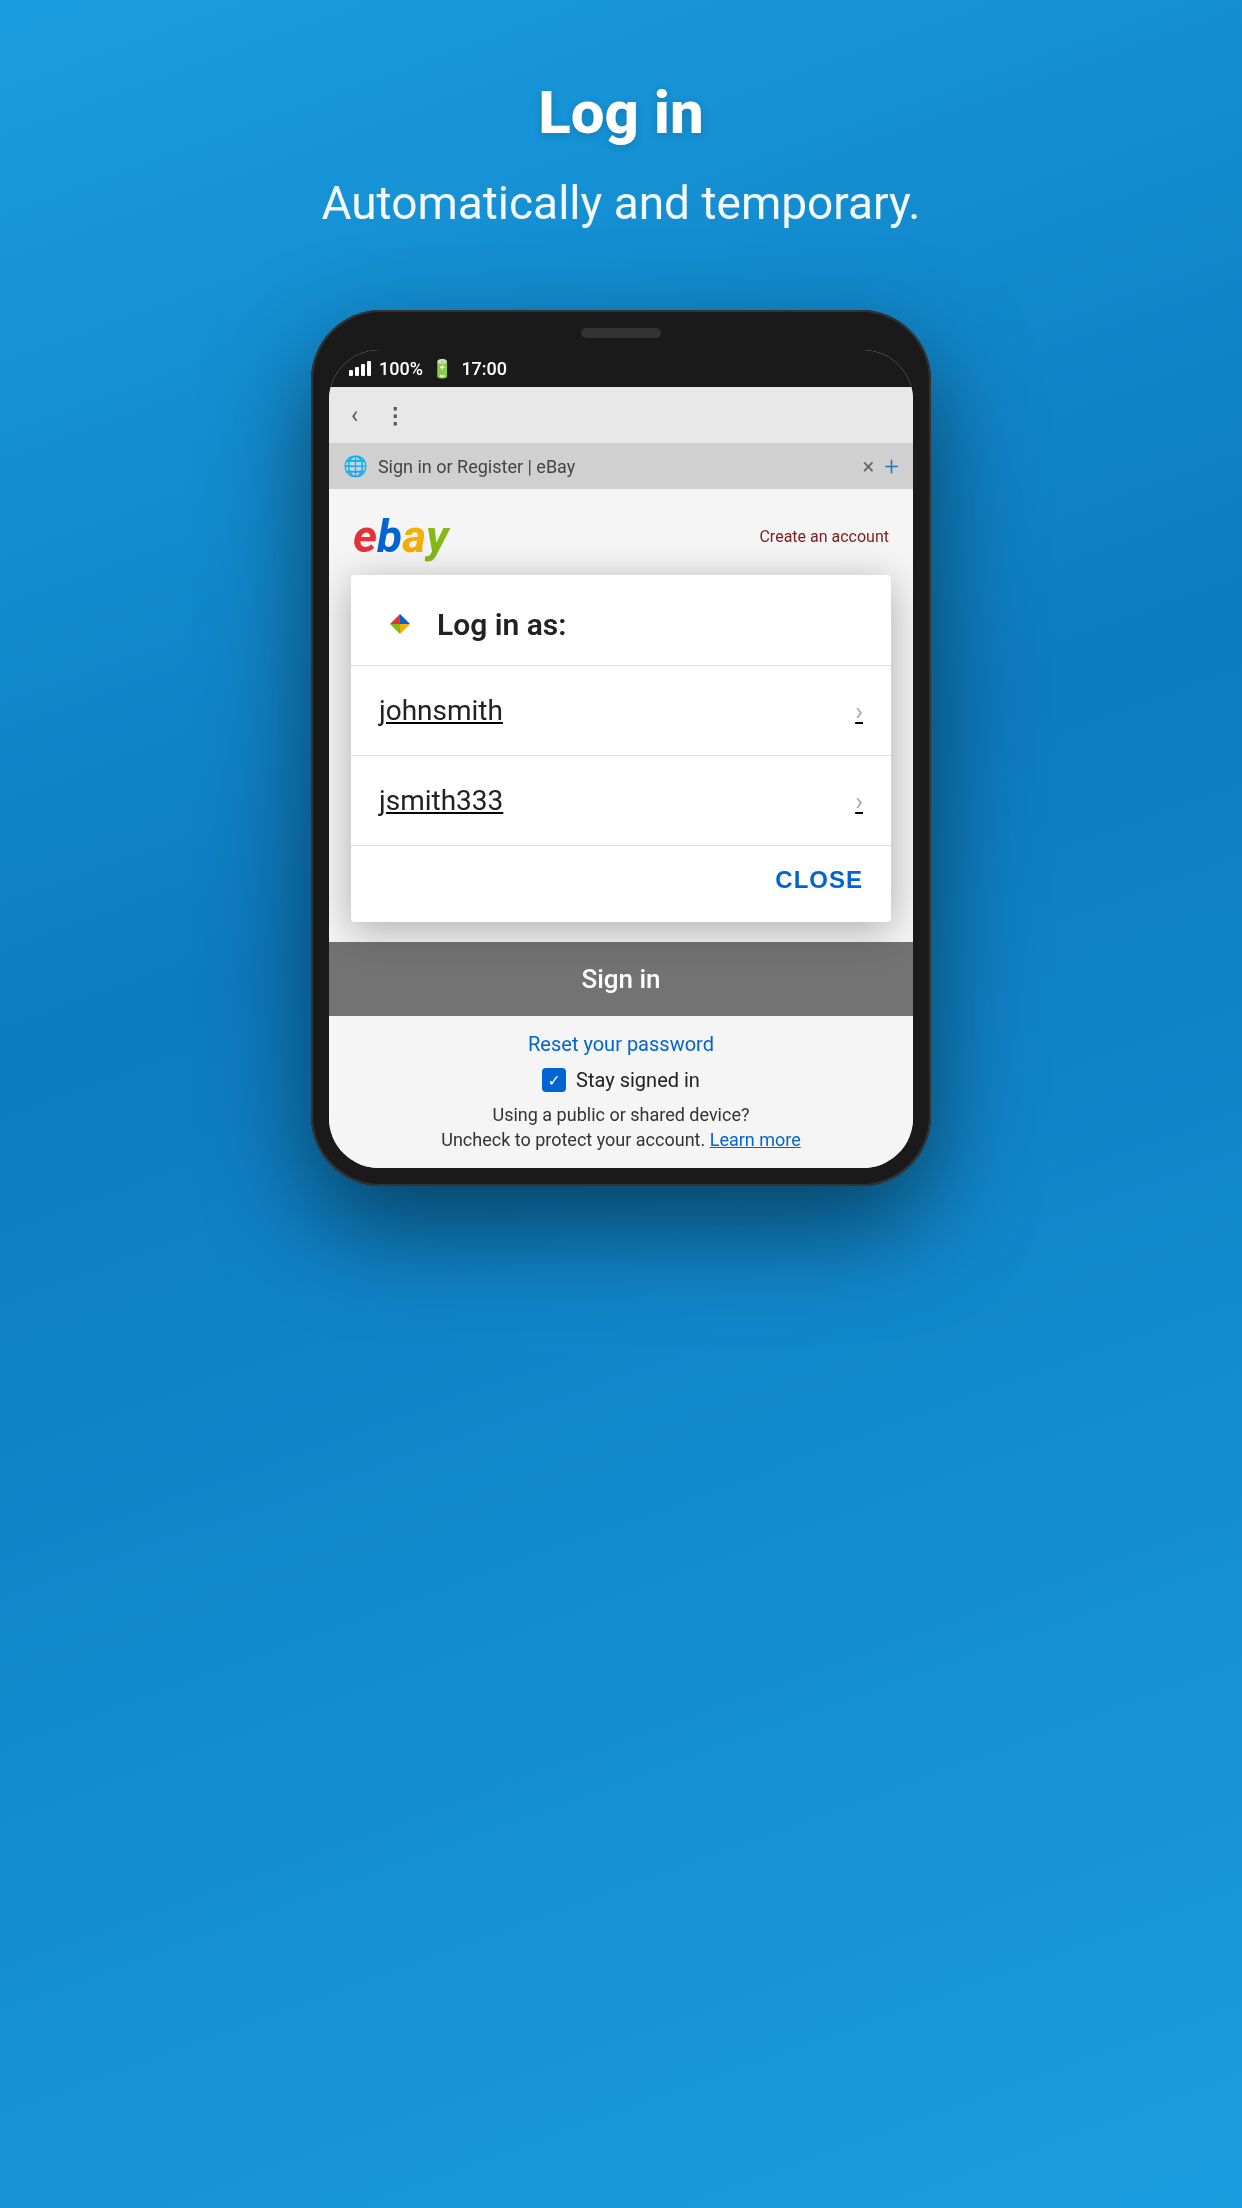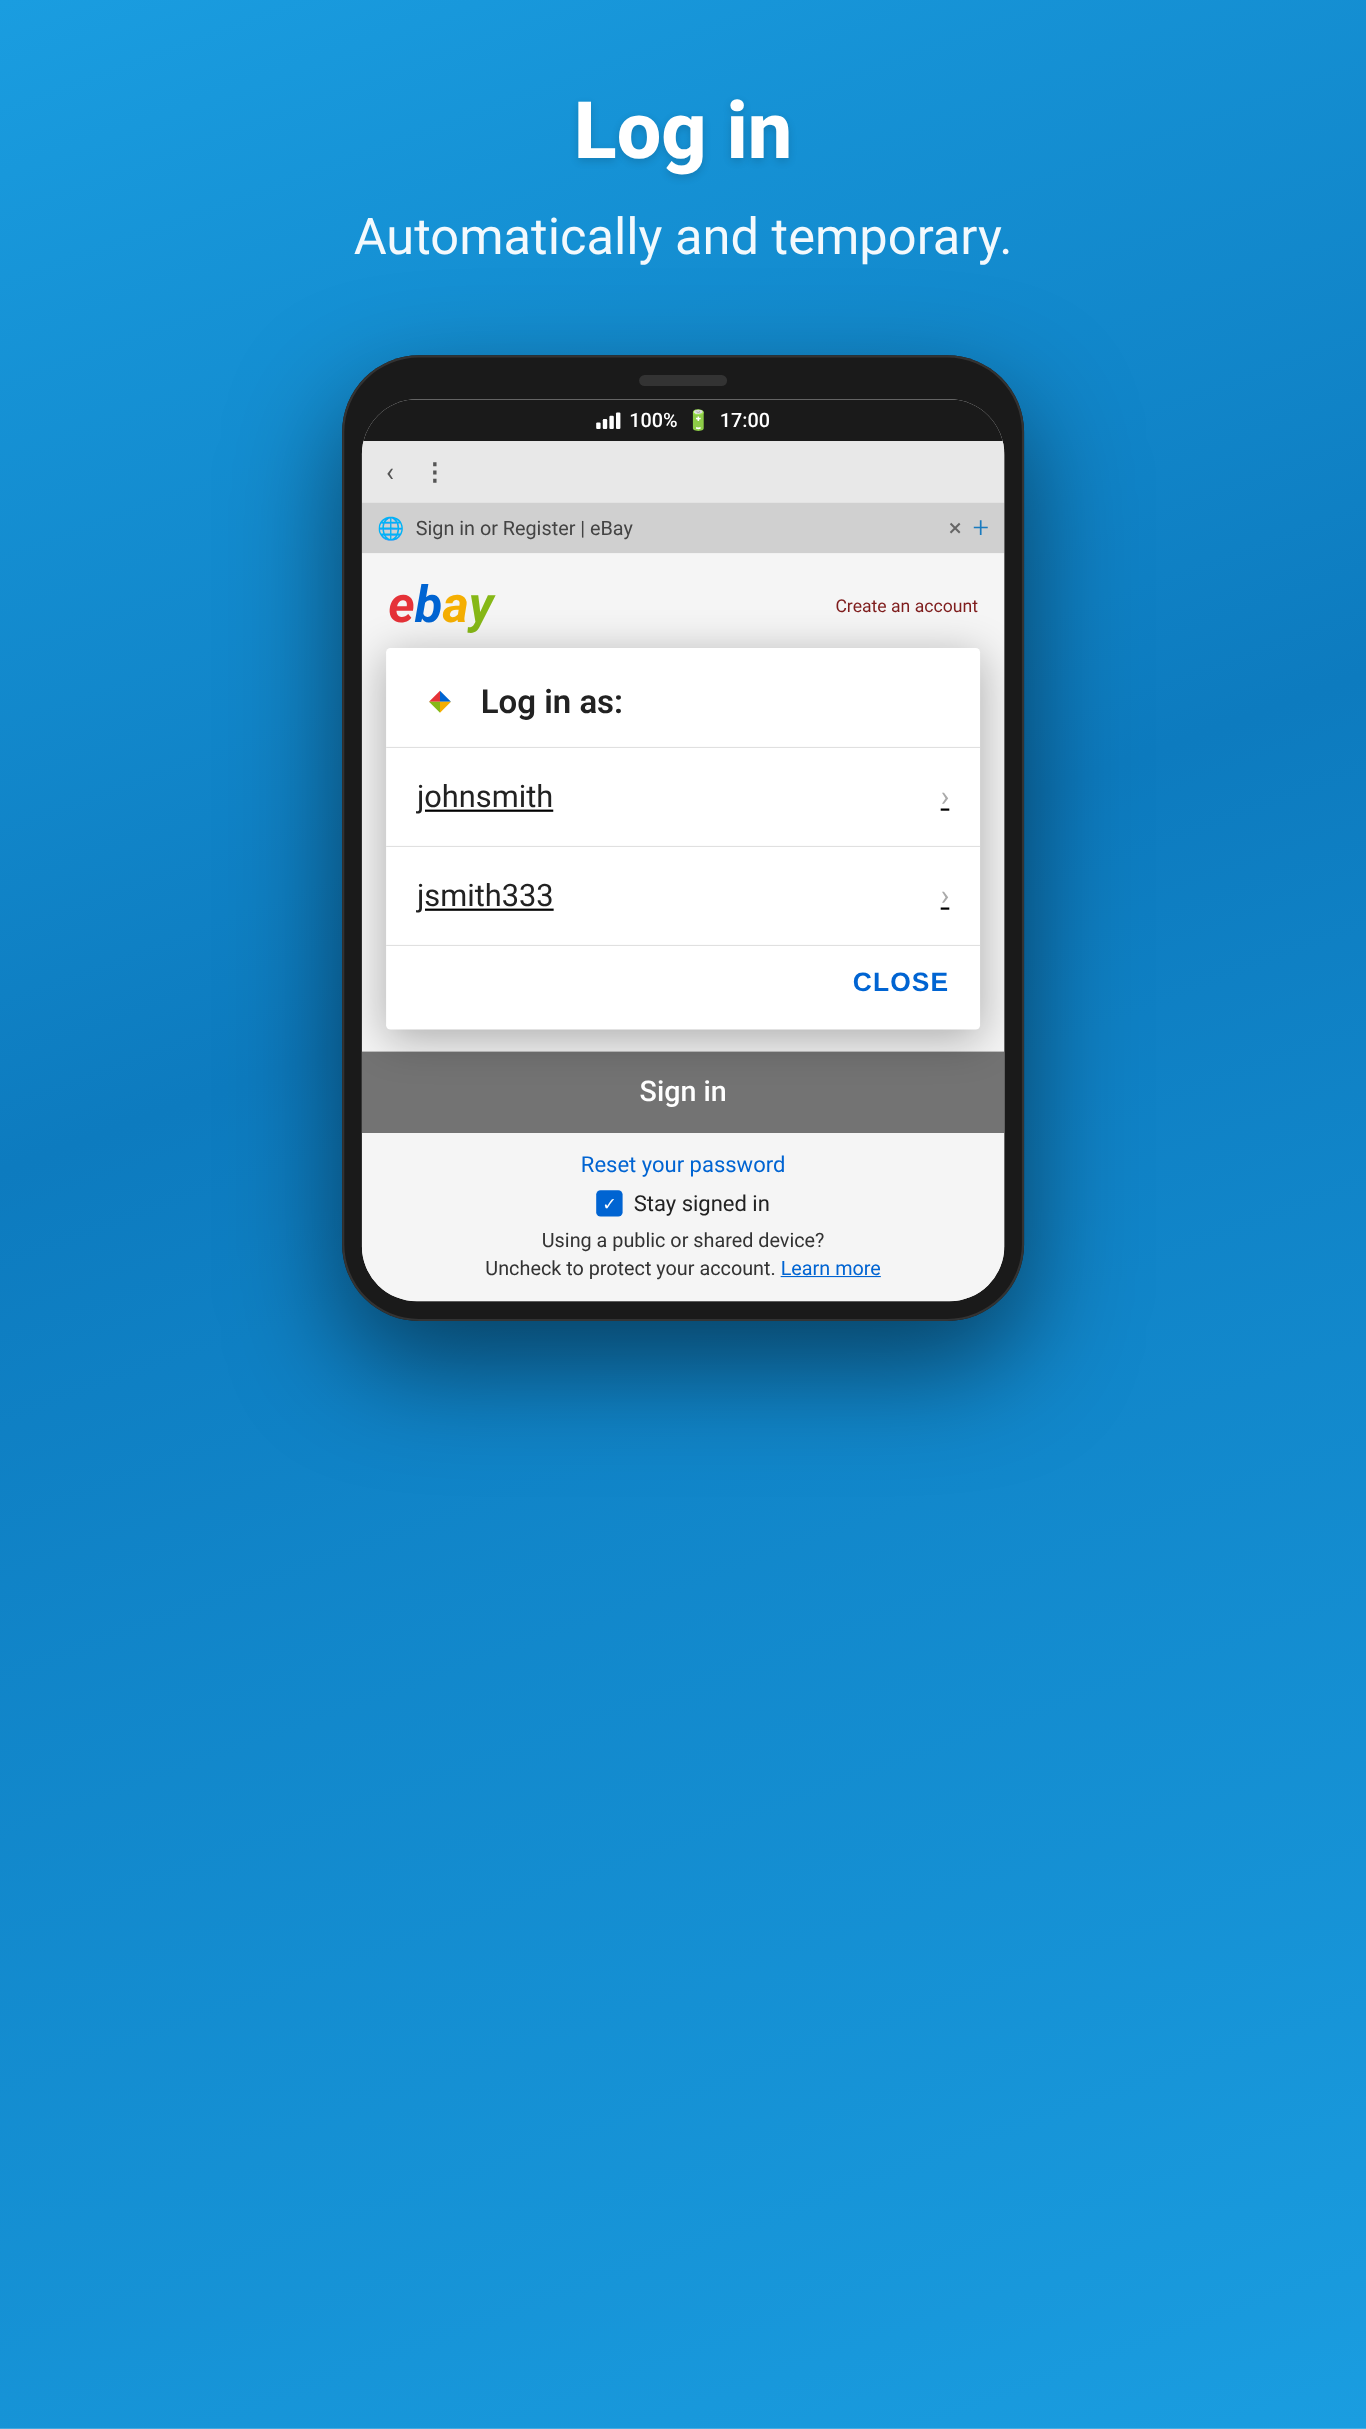--- a/index.html
+++ b/index.html
@@ -15,21 +15,21 @@
 
     
     .header-section {
       text-align: center;
       padding-top: 80px;
       padding-bottom: 40px;
     }
 
     .main-title {
       color: #ffffff;
-      font-size: 72px;
+      font-size: 60px;
       font-weight: 800;
       line-height: 1.1;
       text-shadow: 0 2px 8px rgba(0,0,0,0.15);
     }
 
     .subtitle {
       color: rgba(255,255,255,0.95);
       font-size: 46px;
       font-weight: 400;
       margin-top: 30px;
@@ -65,21 +65,21 @@
       background: #f0f0f0;
       border-radius: 50px;
       overflow: hidden;
       width: 100%;
     }
 
     
     .status-bar {
       background: #1a1a1a;
       display: flex;
-      justify-content: center;
+      justify-content: flex-start;
       align-items: center;
       padding: 8px 20px;
       gap: 8px;
       color: white;
       font-size: 18px;
     }
 
     .status-bar-signal {
       display: flex;
       gap: 2px;

